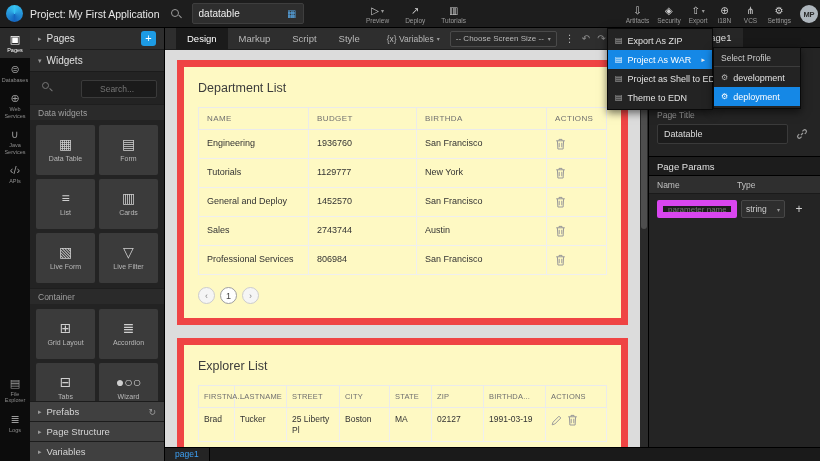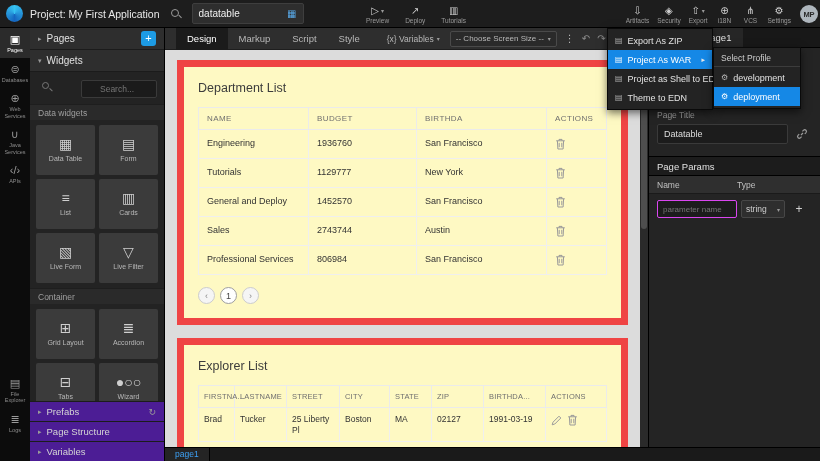--- a/index.html
+++ b/index.html
@@ -45,21 +45,21 @@
   .searchwrap input{width:100%;height:18px;background:#1b1b1b;border:1px solid #3a3a3a;border-radius:2px;color:#bbb;font-size:8.5px;padding:0 6px 0 18px;outline:none;}
   .s-ico{position:absolute;left:5px;top:4px;width:10px;height:10px;}
   .s-ico::before{content:"";position:absolute;left:0;top:0;width:5px;height:5px;border:1.2px solid #777;border-radius:50%;}
   .s-ico::after{content:"";position:absolute;left:6.5px;top:6.5px;width:3.5px;height:1.2px;background:#777;transform:rotate(45deg);}
   .group-label{height:16px;display:flex;align-items:center;padding:0 8px;font-size:8.5px;color:#9f9f9f;background:#2a2a2a;border-top:1px solid #1e1e1e;flex:none;}
   .tile-grid{display:grid;grid-template-columns:repeat(2,59px);gap:4px;padding:5px 6px;flex:none;}
   .tile{height:50px;background:#3b3b3b;border-radius:2px;display:flex;flex-direction:column;align-items:center;justify-content:center;gap:3px;cursor:pointer;}
   .tile-ico{font-size:14px;line-height:15px;color:#cfcfcf;}
   .tile-label{font-size:7px;color:#b8b8b8;text-align:center;line-height:8px;}
   .panel-bottom{margin-top:auto;flex:none;}
-  .panel-section{height:20px;background:#4c1d95;border-top:1px solid #1c1c1c;display:flex;align-items:center;gap:5px;padding:0 8px;cursor:pointer;}
+  .panel-section{height:20px;background:#404040;border-top:1px solid #1c1c1c;display:flex;align-items:center;gap:5px;padding:0 8px;cursor:pointer;}
   .sec-caret{font-size:7px;color:#9a9a9a;}
   .sec-label{font-size:9.5px;color:#d5d5d5;}
   .sec-refresh{margin-left:auto;font-size:9px;color:#9a9a9a;cursor:pointer;}
 
   
   .main{position:absolute;left:165px;top:28px;width:483px;height:433px;background:#d8d8d8;}
   .toolbar{height:22px;background:#2e2e2e;border-bottom:1px solid #1e1e1e;display:flex;align-items:center;}
   .ttabs{display:flex;height:22px;}
   .ttab{padding:0 11px;height:22px;line-height:22px;font-size:9.5px;color:#b8b8b8;cursor:pointer;}
   .ttab.active{background:#1b1b1b;color:#fff;margin-left:11px;}
@@ -102,21 +102,21 @@
   .insp-gap{height:62px;}
   .insp-field{padding:0 8px;}
   .insp-label{font-size:8.5px;color:#9c9c9c;margin-bottom:4px;}
   .insp-row{display:flex;gap:4px;align-items:center;}
   .insp-input{flex:1;height:20px;background:#1c1c1c;border:1px solid #3a3a3a;color:#ddd;font-size:9px;padding:0 6px;outline:none;border-radius:2px;min-width:0;}
   .link-btn{width:20px;height:20px;display:flex;align-items:center;justify-content:center;cursor:pointer;flex:none;}
   .params-header{margin-top:12px;height:20px;background:#1c1c1c;border-top:1px solid #000;border-bottom:1px solid #000;display:flex;align-items:center;padding:0 8px;font-size:9.5px;color:#e0e0e0;}
   .params-cols{height:18px;display:flex;align-items:center;background:#2f2f2f;border-bottom:1px solid #1a1a1a;font-size:8.5px;color:#c0c0c0;}
   .params-cols .c1{padding-left:8px;width:88px;}
   .params-row{display:flex;gap:4px;align-items:center;padding:6px 8px;}
-  .params-input{width:80px;height:18px;background:#1c1c1c;border:1px solid #d946ef;color:#bbb;font-size:8px;padding:0 5px;outline:none;border-radius:2px;}
+  .params-input{width:80px;height:18px;background:#1c1c1c;border:6px solid #d946ef;color:#bbb;font-size:8px;padding:0 5px;outline:none;border-radius:2px;}
   .type-select{width:44px;height:18px;background:#2e2e2e;border:1px solid #474747;border-radius:2px;display:flex;align-items:center;justify-content:space-between;padding:0 4px;font-size:8.5px;color:#ccc;cursor:pointer;}
   .ts-caret{font-size:6px;color:#999;}
   .add-param{margin-left:2px;width:16px;height:18px;display:flex;align-items:center;justify-content:center;font-size:12px;color:#d0d0d0;cursor:pointer;}
 
   
   .menu{position:absolute;background:#232323;border:1px solid #0a0a0a;box-shadow:0 3px 8px rgba(0,0,0,.55);z-index:60;padding:2px 0;}
   .export-menu{left:607px;top:28px;width:106px;}
   .menu-item{height:19px;display:flex;align-items:center;gap:5px;padding:0 7px;font-size:9px;color:#e3e3e3;cursor:pointer;white-space:nowrap;}
   .menu-item .mi-ico{font-size:8px;color:#b5b5b5;}
   .menu-item.active{background:#1588e6;color:#fff;}

